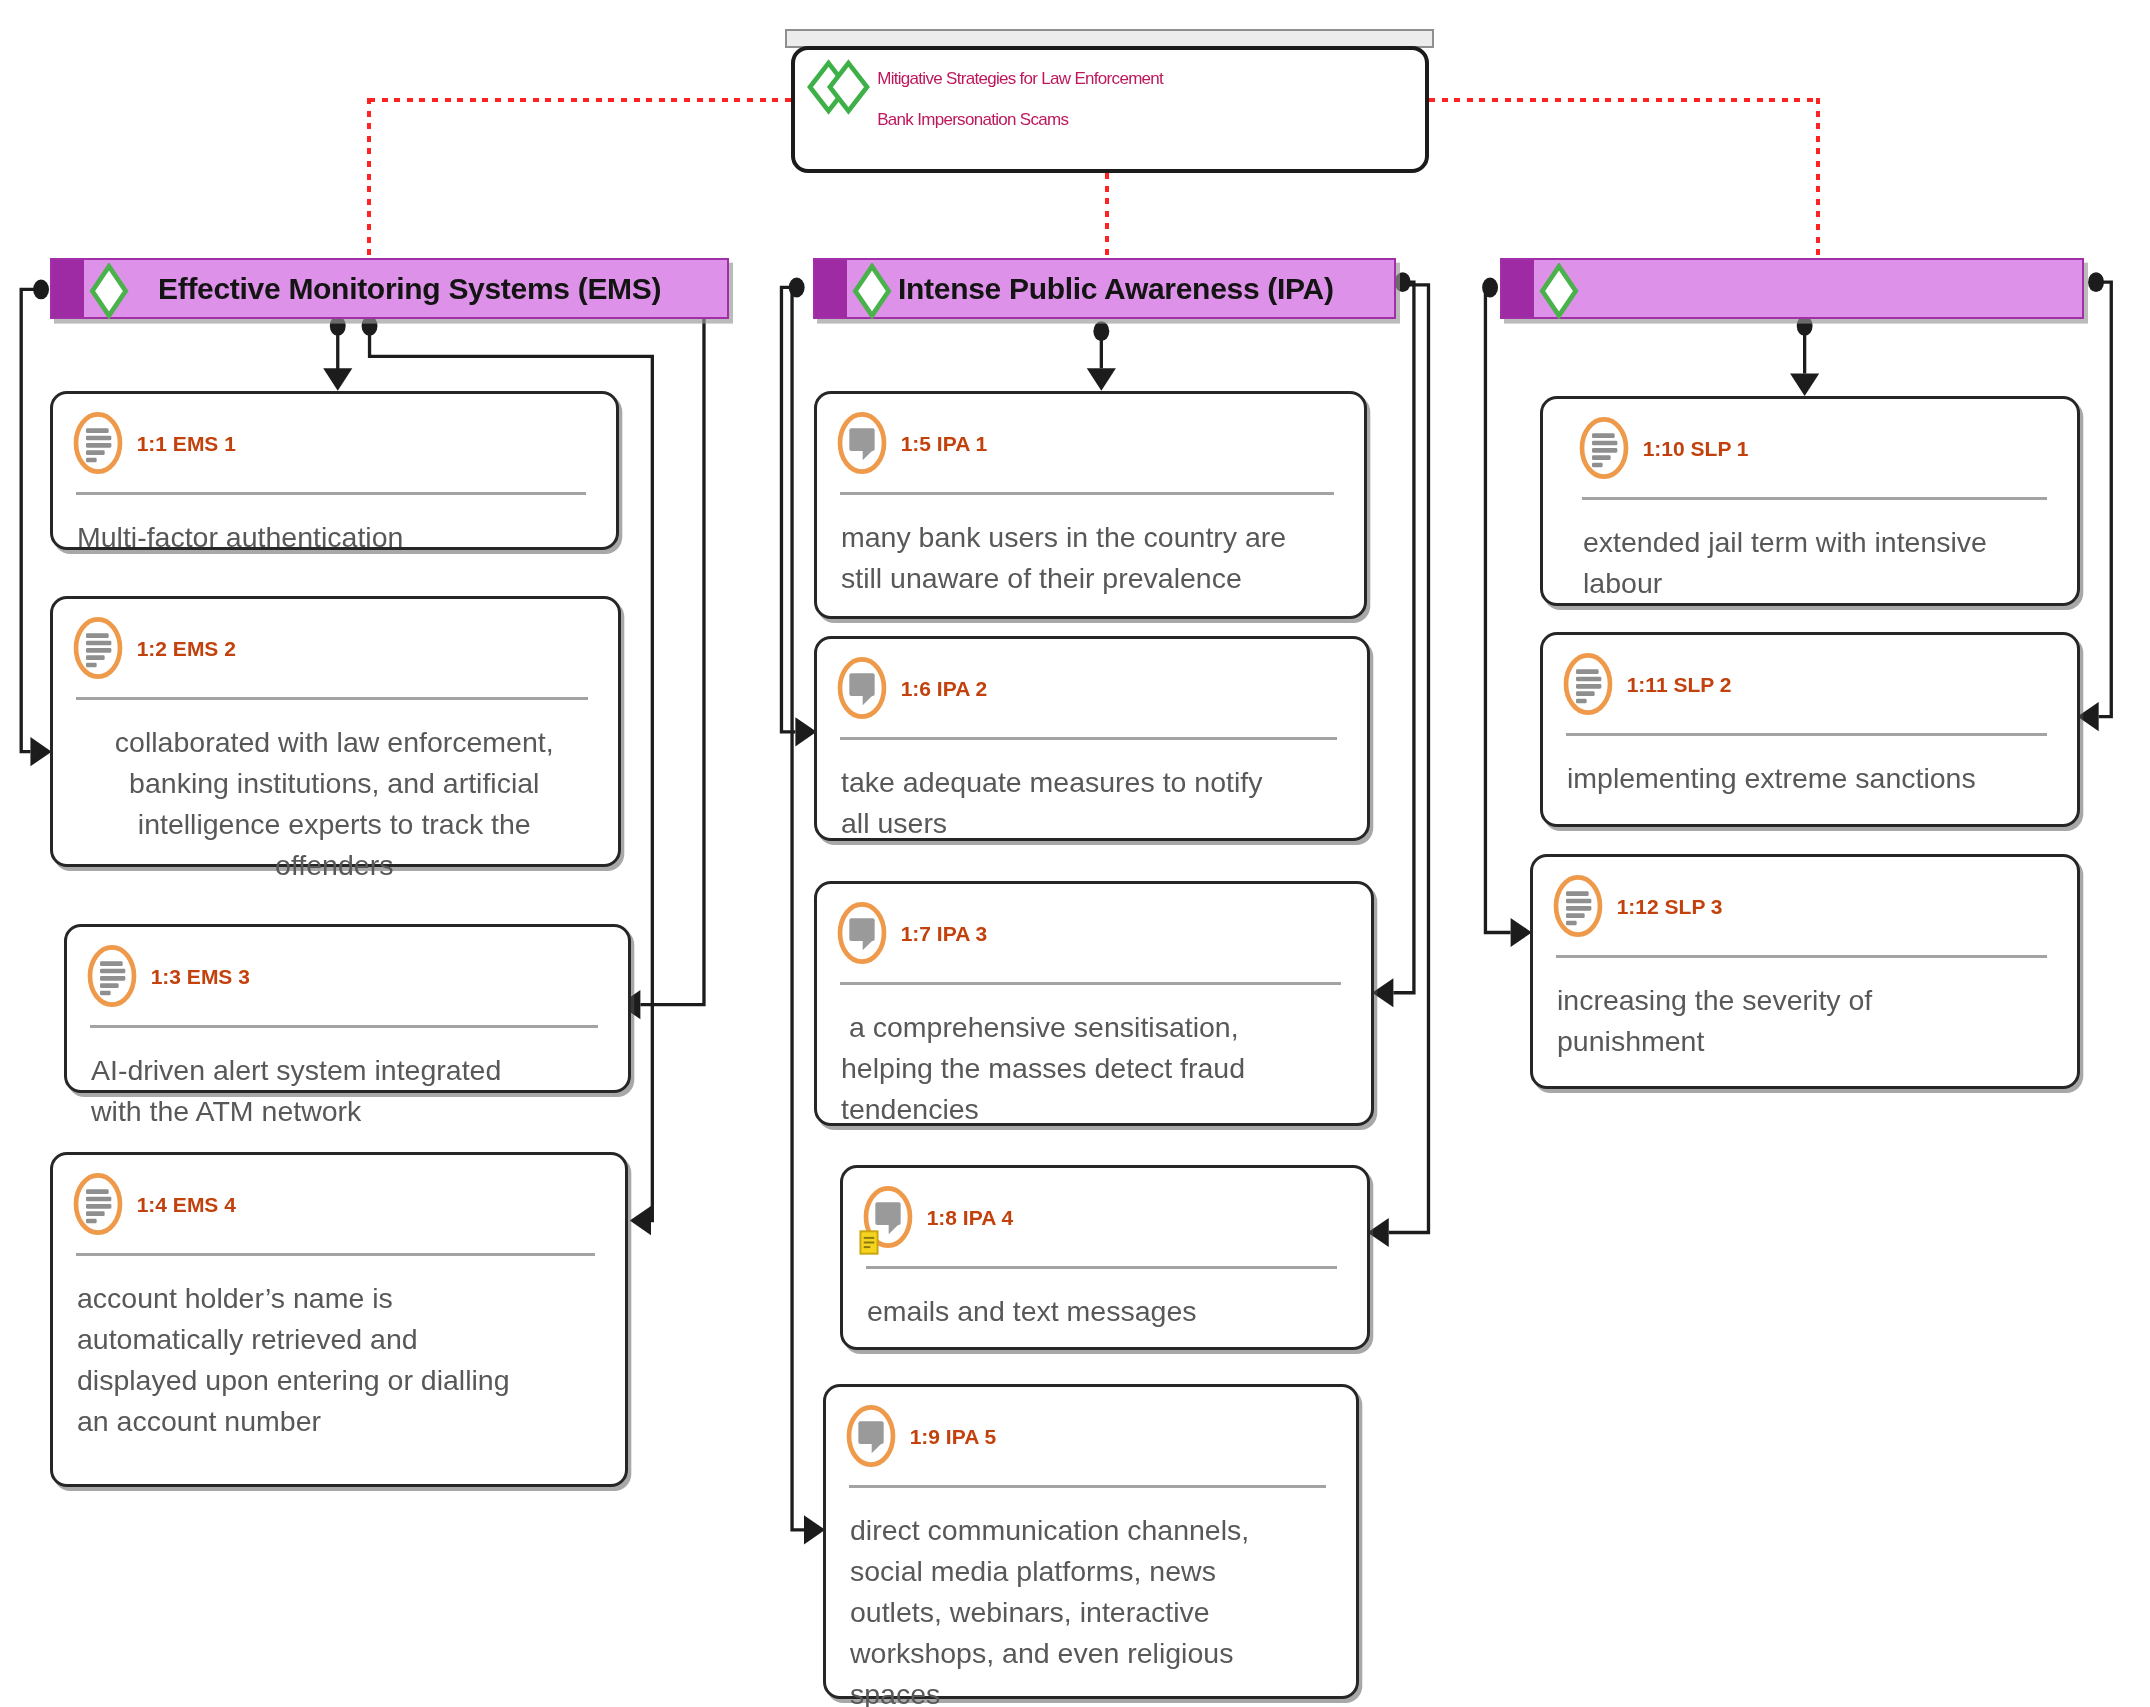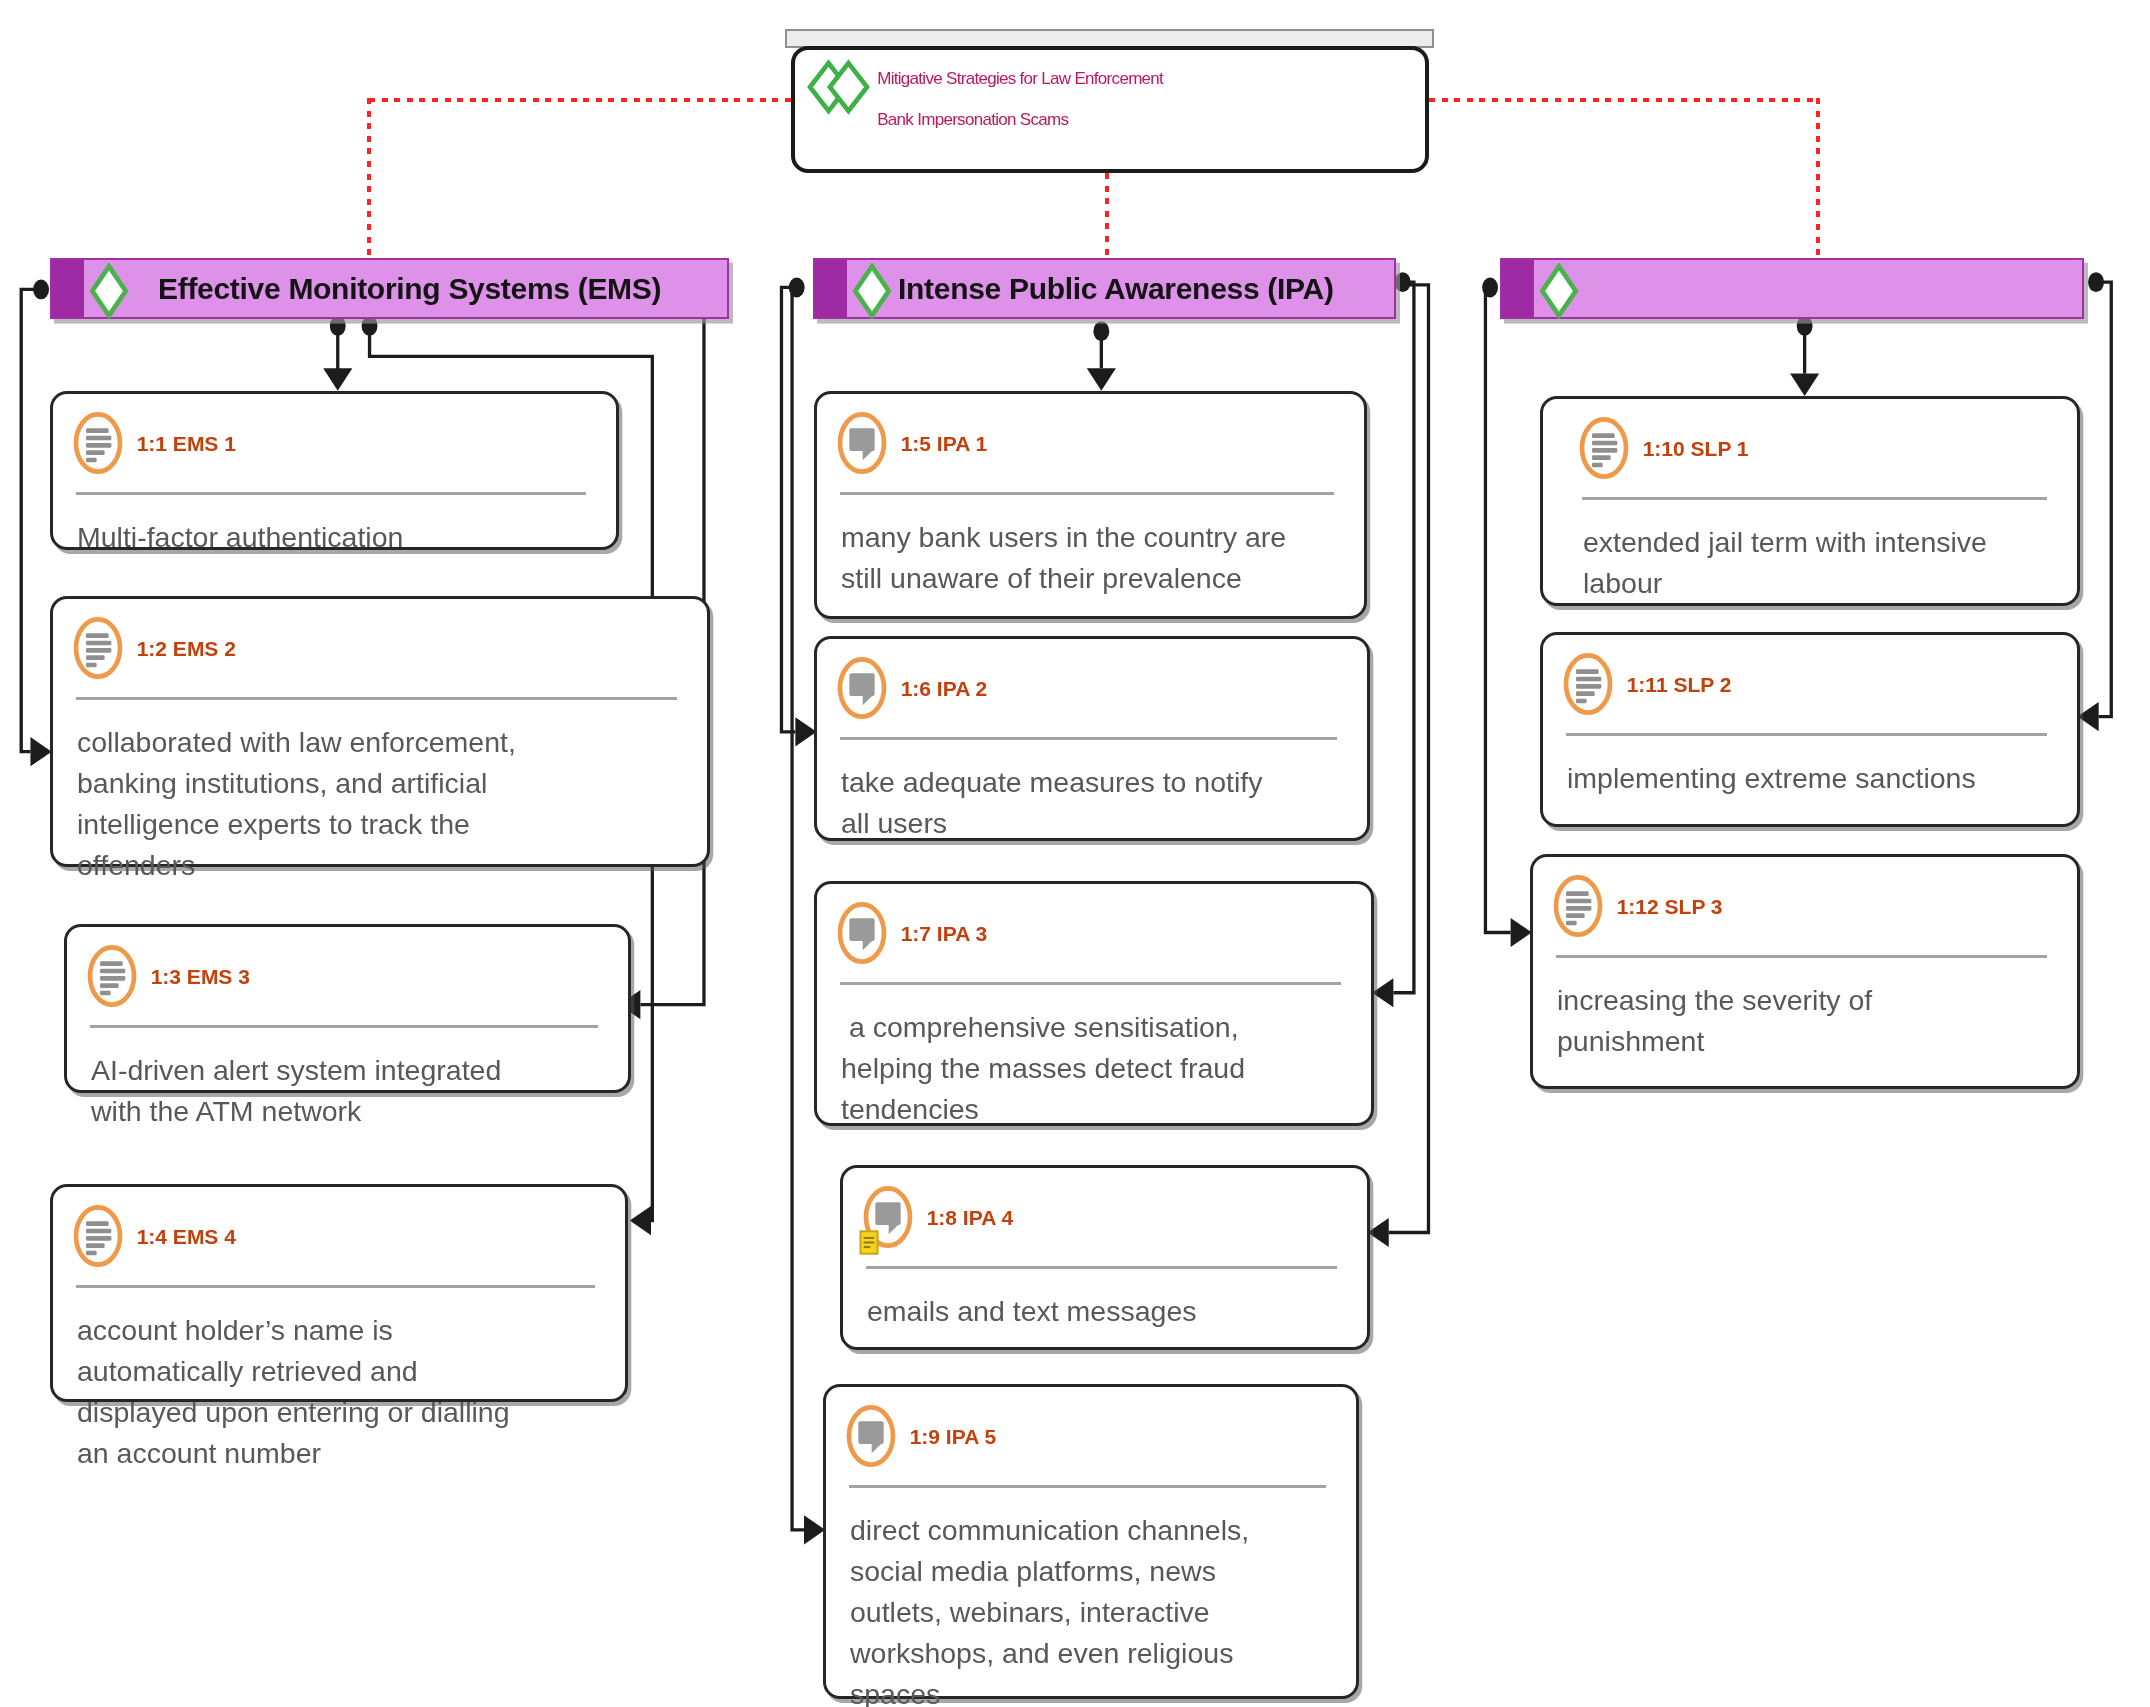--- a/index.html
+++ b/index.html
@@ -27,23 +27,23 @@
   #header-ipa{left:813px;top:258px;width:583px;}
   #header-slp{left:1500px;top:258px;width:584px;}
   
   .card{position:absolute;background:#ffffff;border:3.3px solid #262626;border-radius:17px;
     box-sizing:border-box;box-shadow:3.3px 4px 0 rgba(82,82,82,.5);}
   .card-head{display:flex;align-items:center;gap:13.2px;margin:17px 24px 0 18.5px;}
   .card-title{font-size:21px;font-weight:bold;color:#c2410c;white-space:nowrap;}
   .card-divider{height:3.3px;background:#a3a3a3;margin:14.6px 30.5px 0 22.5px;}
   .card-body{font-size:28.5px;line-height:41px;color:#585858;margin:22.5px 26.5px 0 24px;white-space:pre;}
   #card-ems1{left:50px;  top:391px; width:569px;height:159px;}
-  #card-ems2{left:50px;  top:596px; width:660px;height:271px;}
+  #card-ems2{left:50px;  top:596px; width:571px;height:271px;text-align:center;}
   #card-ems3{left:64px;  top:924px;width:567px;height:169px;}
-  #card-ems4{left:50px;  top:1152px;width:578px;height:218px;margin-top:32px;}
+  #card-ems4{left:50px;  top:1152px;width:578px;height:335px;}
   #card-ipa1{left:814px;top:391px; width:553px;height:228px;}
   #card-ipa2{left:814px;top:636px; width:556px;height:205px;}
   #card-ipa3{left:814px;top:881px;width:560px;height:245px;}
   #card-ipa4{left:840px;top:1165px;width:530px;height:185px;}
   #card-ipa5{left:823px;top:1384px;width:536px;height:315px;}
   #card-slp1{left:1540px;top:396px; width:540px;height:210px;padding-left:16px;}
   #card-slp2{left:1540px;top:632px; width:540px;height:195px;}
   #card-slp3{left:1530px;top:854px;width:550px;height:235px;}
   
   .red-h{position:absolute;height:4px;

